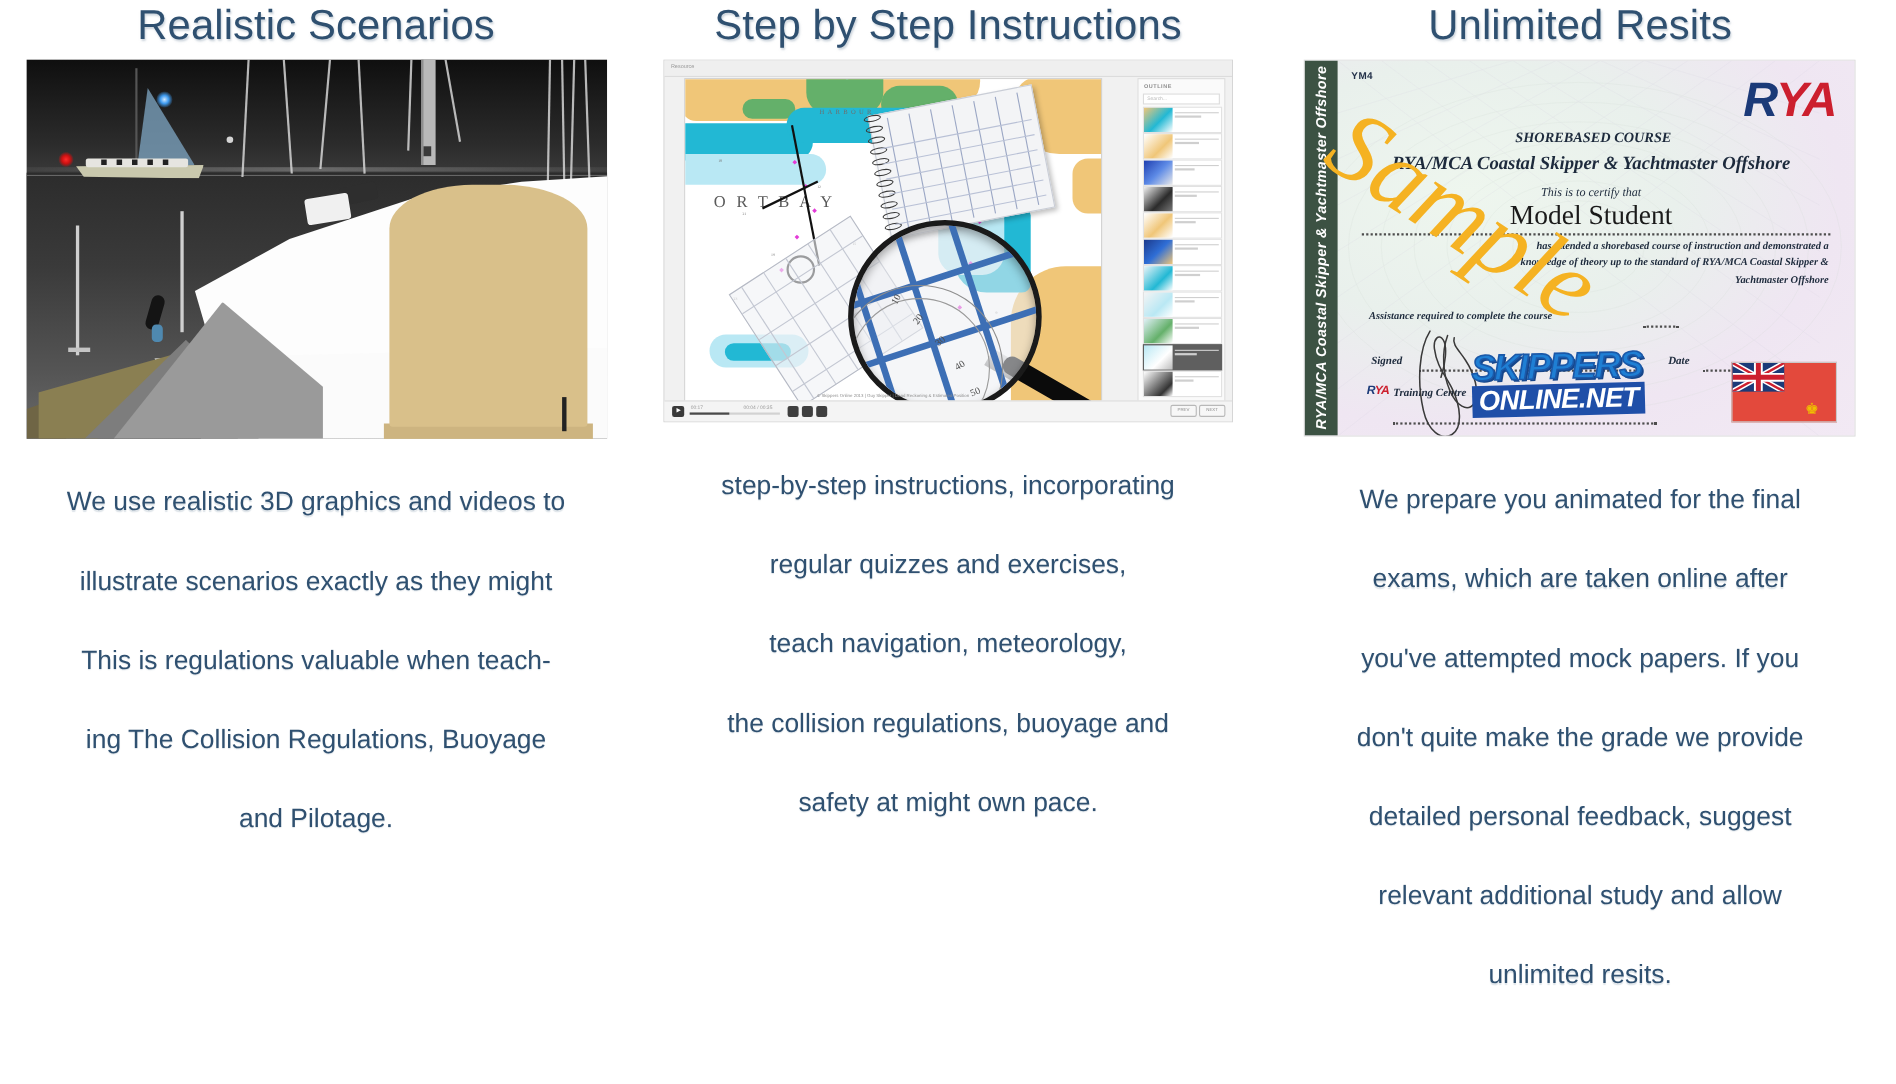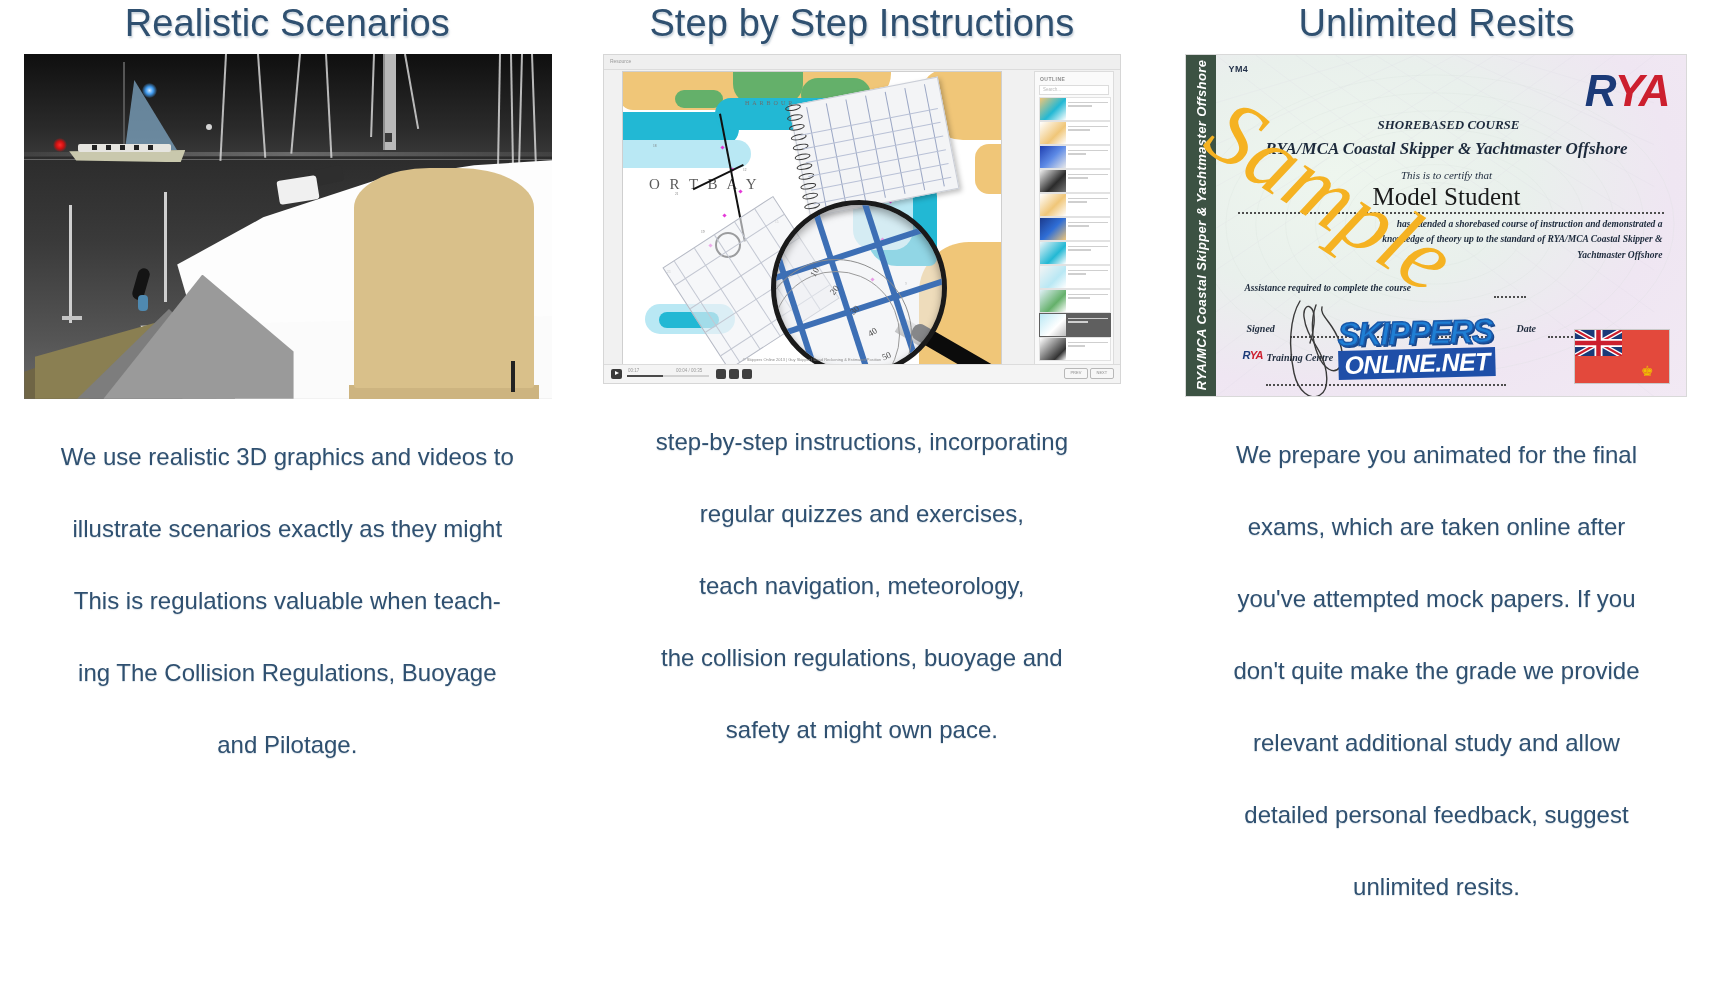--- a/index.html
+++ b/index.html
@@ -583,20 +583,20 @@
             <div class="crown">♚</div>
           </div>
         </div>
       </div>
 
       <div class="body-text w3">
         <p class="para">We prepare you animated for the final</p>
         <p class="para">exams, which are taken online after</p>
         <p class="para">you've attempted mock papers. If you</p>
         <p class="para">don't quite make the grade we provide</p>
+        <p class="para">detailed personal feedback,  suggest</p>
         <p class="para">relevant additional study and allow</p>
-        <p class="para">detailed personal feedback,  suggest</p>
         <p class="para">unlimited resits.</p>
       </div>
     </div>
 
   </div>
 </div>
 
 </body></html>

